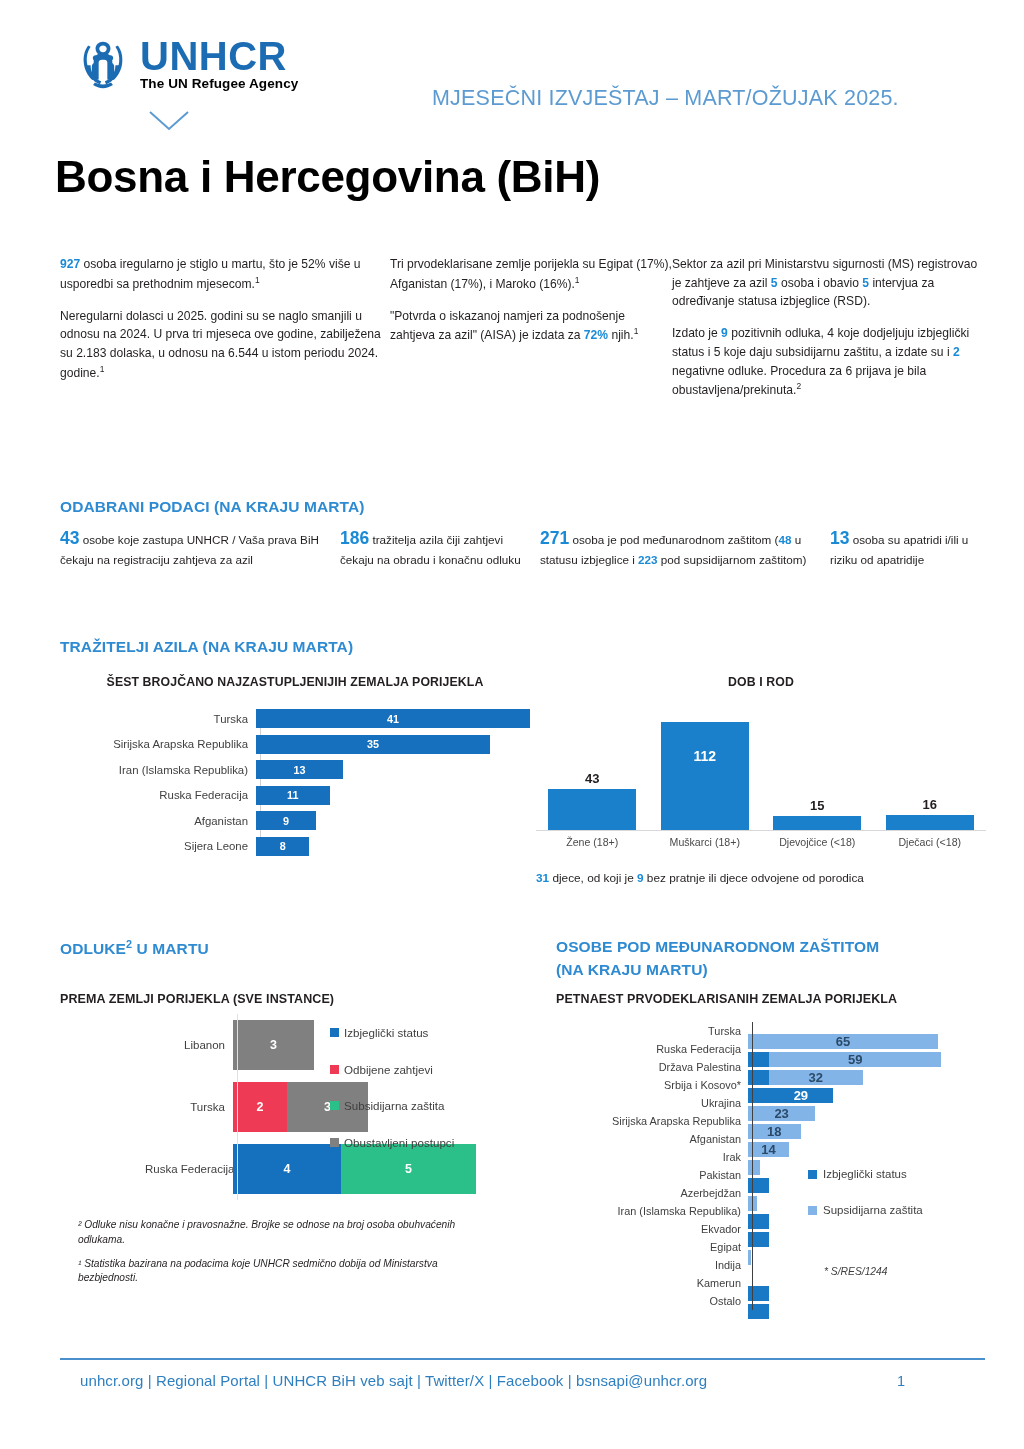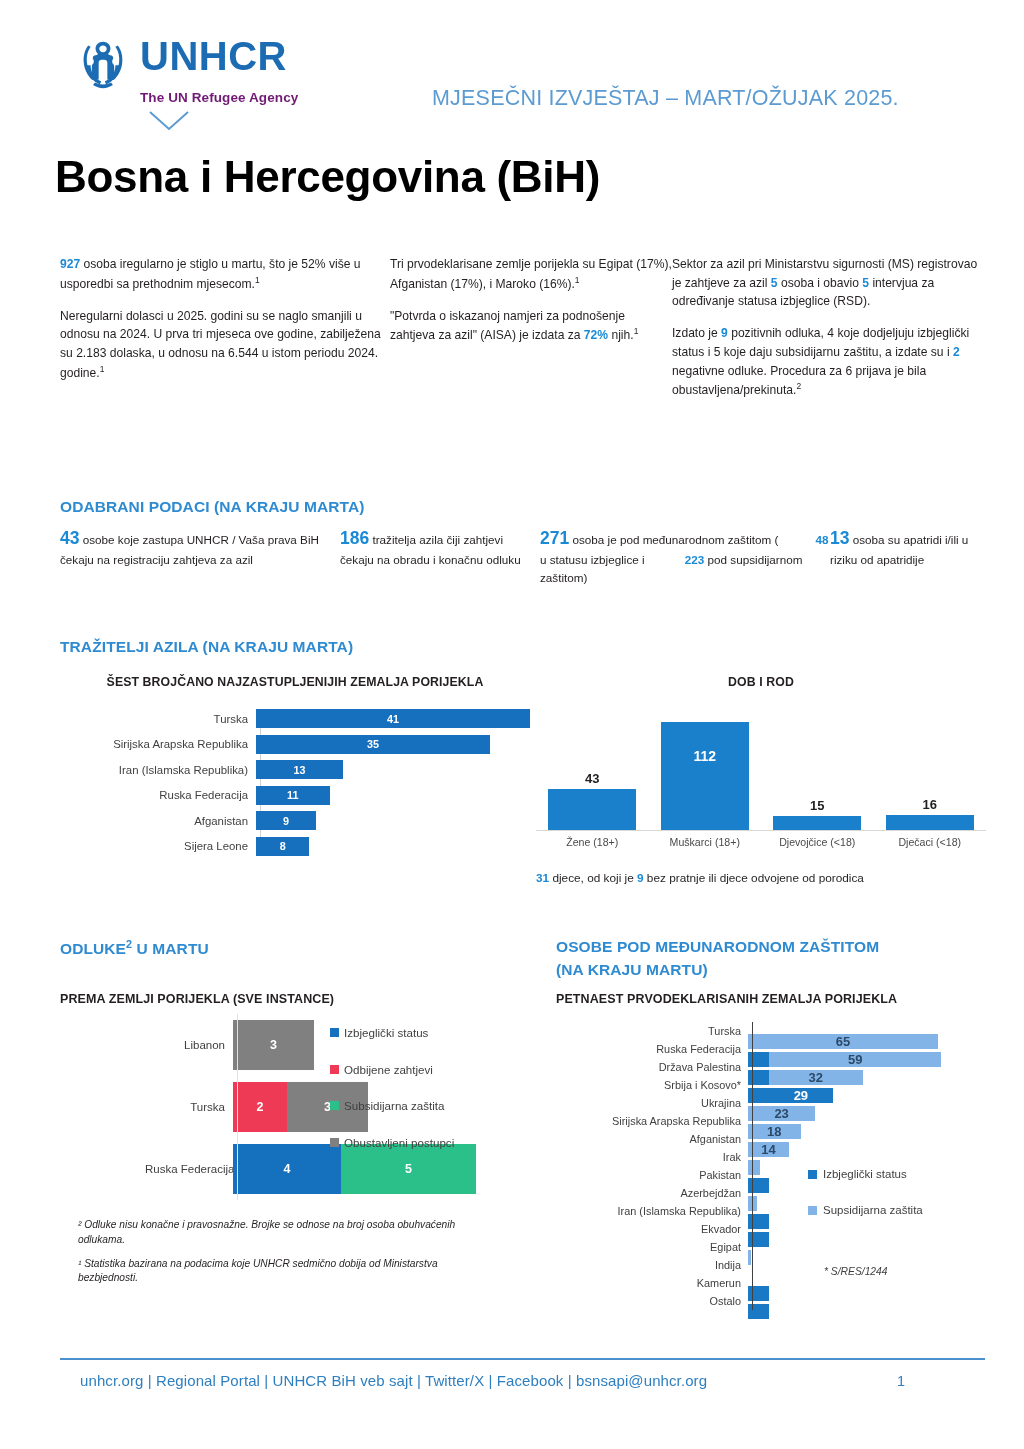--- a/index.html
+++ b/index.html
@@ -14,22 +14,22 @@
   
   .header { position: absolute; left: 0; top: 0; width: 1024px; height: 150px; }
   .logo-wrap { position: absolute; left: 72px; top: 33px; display: flex; align-items: flex-start; }
   .logo-mark { width: 62px; height: 62px; flex: 0 0 62px; }
   .logo-text { margin-left: 6px; padding-top: 4px; }
   .logo-unhcr {
     font-size: 40px; font-weight: bold; letter-spacing: 0.5px;
     color: #1b6cb3; line-height: 0.95; font-family: "Liberation Sans", sans-serif;
   }
   .logo-sub {
-    font-size: 13.5px; font-weight: bold; color: #701a75;
-    letter-spacing: 0.1px; margin-top: 15px;
+    font-size: 13.5px; font-weight: bold; color: #000000;
+    letter-spacing: 0.1px; margin-top: 1px;
   }
   .logo-chev { position: absolute; left: 148px; top: 110px; width: 42px; height: 22px; }
   .report-title {
     position: absolute; left: 432px; top: 86px;
     font-size: 21.5px; color: #5c9bd1; letter-spacing: 0.2px;
     white-space: nowrap;
   }
   .main-title {
     position: absolute; left: 55px; top: 152px;
     font-size: 44px; font-weight: bold; color: #000000;
@@ -58,21 +58,21 @@
   }
   .chart-title {
     font-size: 12.3px; font-weight: bold; color: #231f20;
     text-align: center; line-height: 1.3; letter-spacing: 0.1px;
   }
 
   
   .facts { position: absolute; left: 60px; top: 525px; width: 930px; display: flex; }
   .fact { font-size: 11.7px; line-height: 1.5; color: #231f20; }
   .fact .big { font-size: 17.5px; font-weight: bold; color: #1b8ad6; }
-  .fact .mid { font-weight: bold; color: #1b8ad6; padding-left: 37px; }
+  .fact .mid { font-weight: bold; color: #1b8ad6; }
   .fact:nth-child(1) { width: 280px; }
   .fact:nth-child(2) { width: 200px; }
   .fact:nth-child(3) { width: 290px; }
   .fact:nth-child(4) { width: 160px; }
 
   
   .hbar-chart { position: absolute; left: 60px; top: 675px; width: 470px; }
   .hbar-rows { margin-top: 18px; position: relative; }
   .hbar-rows:before {
     content: ""; position: absolute; left: 200px; top: 0; bottom: 0;

